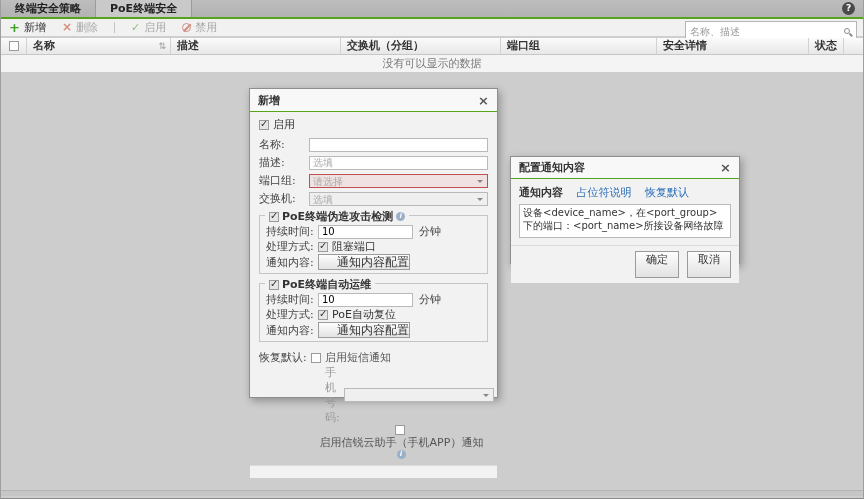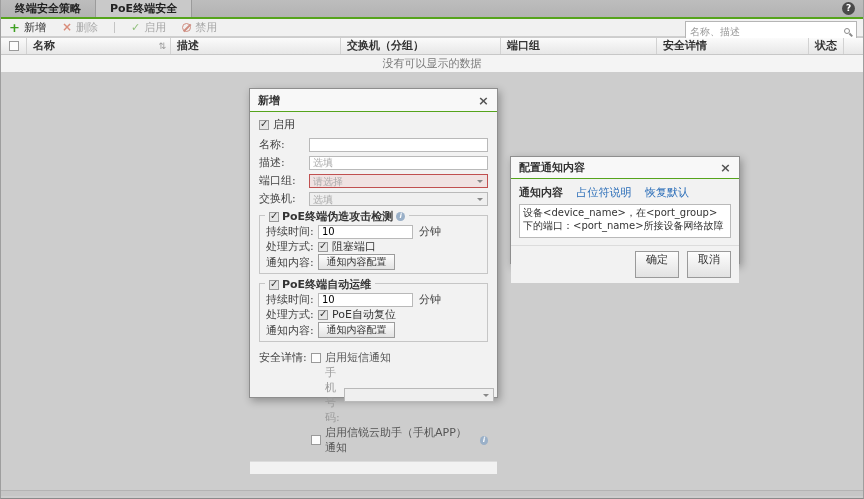--- a/index.html
+++ b/index.html
@@ -61,21 +61,21 @@
   .dd.error { border-color:#c05050; background:#f0e2e2; }
   .dd.wide { flex:none; width:150px; }
 
   .fieldset { border:1px solid #c6c6c6; position:relative; margin:9px 0 8px 0; padding:8px 6px 3px 6px; }
   .legend { position:absolute; top:-7px; left:5px; background:#f2f2f2; padding:0 4px; display:flex; align-items:center; font-weight:bold; color:#333; }
   .legend .cb { margin-right:3px; }
   .fs-row { display:flex; align-items:center; margin-bottom:0; }
   .fs-label { width:52px; color:#444; flex:none; }
   .numinput { width:95px; height:14px; background:#fff; border:1px solid #b9b9b9; font-size:10px; padding:0 3px; outline:none; font-family:inherit; }
   .unit { margin-left:6px; color:#444; }
-  .cfg-btn { width:77px; height:16px; background:linear-gradient(#fdfdfd,#e3e3e3); border:1px solid #9c9c9c; font-size:10px; color:#333; text-align:center; line-height:14px; cursor:pointer; }
+  .cfg-btn { width:92px; height:16px; background:linear-gradient(#fdfdfd,#e3e3e3); border:1px solid #9c9c9c; font-size:12px; color:#333; text-align:right; line-height:14px; cursor:pointer; }
   .info-icon { display:inline-block; width:9px; height:9px; border-radius:50%; background:#9ab0c8; color:#fff; font-size:7px; line-height:9px; text-align:center; font-style:italic; font-weight:bold; margin-left:3px; }
   .info-icon::after { content:"i"; }
   .cblabel { margin-left:4px; color:#333; }
   .cblabel.dim { color:#555; }
 
   .dlg-foot { border-top:1px solid #dcdcdc; margin-top:6px; padding:6px 9px; display:flex; justify-content:flex-end; gap:8px; background:#f2f2f2; }
   .btn { min-width:44px; height:27px; background:linear-gradient(#fdfdfd,#e2e2e2); border:1px solid #9a9a9a; font-size:11px; color:#333; text-align:center; line-height:15px; cursor:pointer; padding:0 8px; }
 
   
   .link { color:#2a6db8; cursor:pointer; margin-left:10px; }
@@ -208,29 +208,29 @@
           <span class="cb checked"></span>
           <span class="cblabel">PoE自动复位</span>
         </div>
         <div class="fs-row">
           <span class="fs-label">通知内容:</span>
           <div class="cfg-btn">通知内容配置</div>
         </div>
       </div>
 
       <div class="fs-row">
-        <span class="fs-label">安全详情:</span>
+        <span class="fs-label">恢复默认:</span>
         <span class="cb"></span>
         <span class="cblabel dim">启用短信通知</span>
       </div>
       <div class="fs-row" style="padding-left:66px;">
         <span style="color:#999; margin-right:4px;">手机号码:</span>
         <div class="dd wide"></div>
       </div>
-      <div class="fs-row" style="padding-left:52px; margin-bottom:0;">
+      <div class="fs-row" style="padding-left:52px; margin-bottom:0;flex-direction:column;">
         <span class="cb"></span>
         <span class="cblabel dim">启用信锐云助手（手机APP）通知</span>
         <span class="info-icon"></span>
       </div>
     </div>
 
     <div class="dlg-foot">
       
       
     </div>

